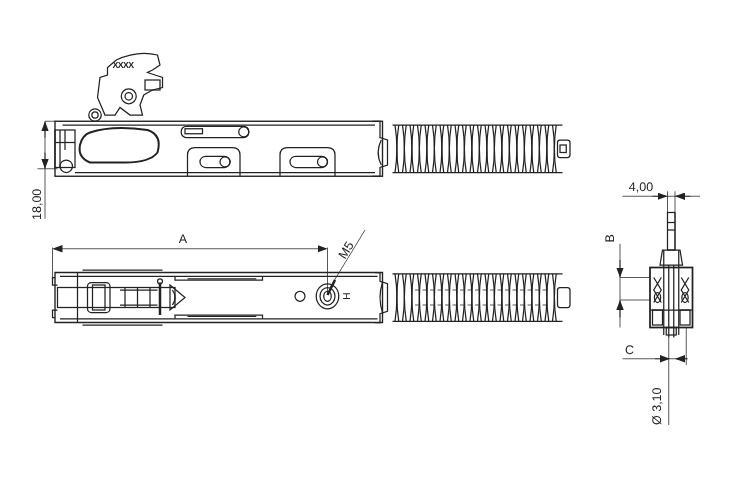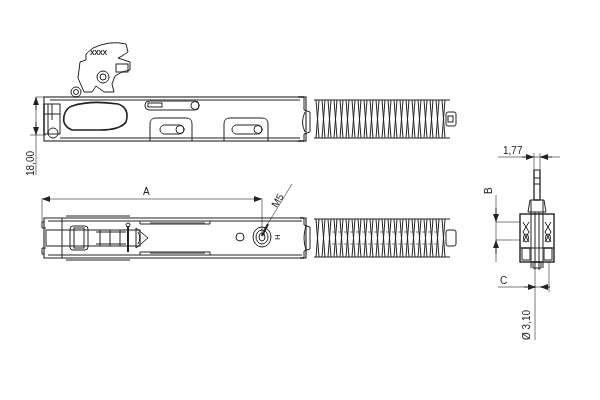--- a/index.html
+++ b/index.html
@@ -168,16 +168,16 @@
     <line x1="535" y1="270" x2="535" y2="340" stroke-width="0.6"></line>
     <line x1="549" y1="262" x2="549" y2="292" stroke-width="0.6"></line>
   </g>
 </svg>
 
 <span class="dim-text mark" style="left:90px; top:49px;">XXXX</span>
 <span class="dim-text rot-90" style="left:26px; top:176px;">18,00</span>
 <span class="dim-text" style="left:143px; top:187px;">A</span>
 <span class="dim-text rot-60" style="left:270px; top:204px;">M5</span>
 <span class="dim-text" style="left:275px; top:233px; font-size:8px; transform:rotate(-90deg);">H</span>
-<span class="dim-text" style="left:503px; top:146px;">1,77</span>
+<span class="dim-text" style="left:503px; top:146px;">4,00</span>
 <span class="dim-text rot-90" style="left:484px; top:194px;">B</span>
 <span class="dim-text" style="left:500px; top:276px;">C</span>
 <span class="dim-text rot-90" style="left:522px; top:340px;">Ø 3,10</span>
 
 </body></html>

